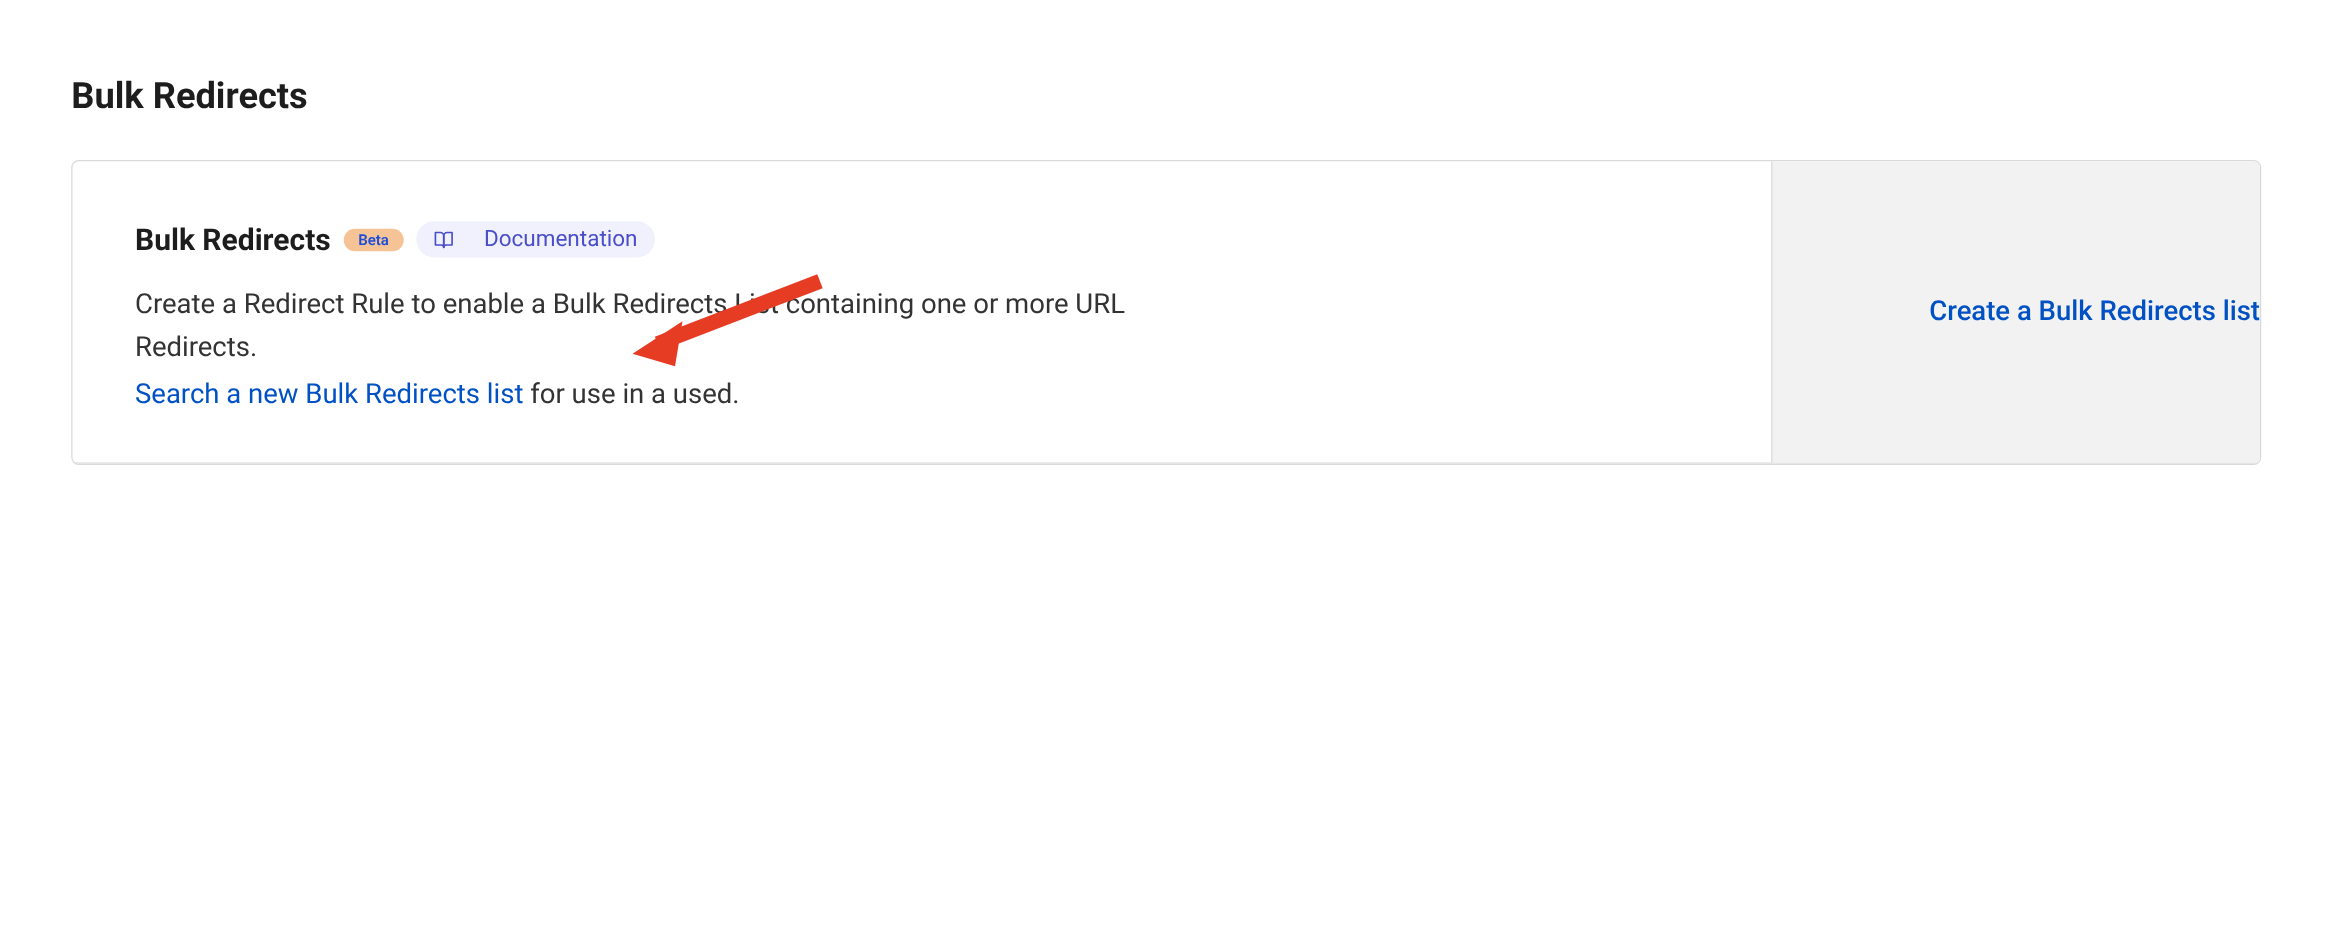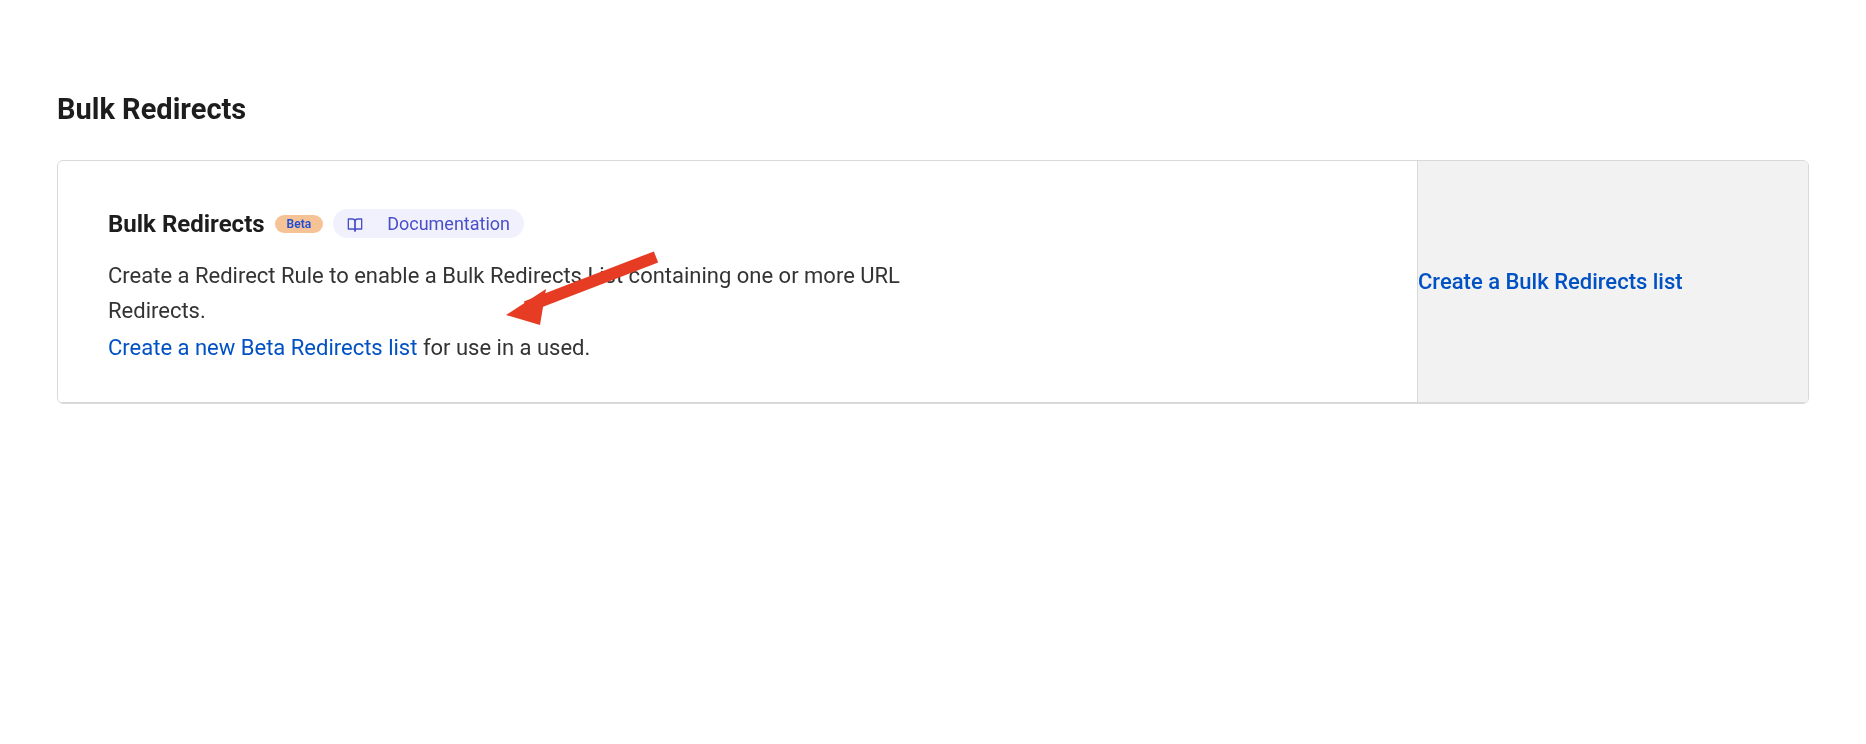--- a/index.html
+++ b/index.html
@@ -6,21 +6,20 @@
     margin: 0;
     padding: 0;
     font-family: -apple-system, BlinkMacSystemFont, "Segoe UI", Roboto, "Helvetica Neue", Arial, sans-serif;
     background: #ffffff;
     color: #1d1d1d;
     width: 1866px;
     box-sizing: border-box;
   }
   .page {
     padding: 60px 57px 14px 57px;
-    margin-top: 32px;
   }
   .page-title {
     font-size: 29px;
     font-weight: 700;
     margin: 0 0 34px 0;
   }
   .card {
     border: 1px solid #d9d9d9;
     border-radius: 6px;
     overflow: hidden;
@@ -34,21 +33,21 @@
     padding: 48px 50px 34px 50px;
     position: relative;
   }
   .card-right {
     width: 390px;
     min-width: 390px;
     background: #f2f2f2;
     border-left: 1px solid #d9d9d9;
     display: flex;
     align-items: center;
-    justify-content: flex-start;
+    justify-content: flex-end;
   }
   .inner-title-row {
     display: flex;
     align-items: center;
     gap: 10px;
     margin-bottom: 20px;
   }
   .inner-title {
     font-size: 24px;
     font-weight: 700;
@@ -153,21 +152,21 @@
                 <path d="M2 3h6a4 4 0 0 1 4 4v14a3 3 0 0 0-3-3H2z"></path>
                 <path d="M22 3h-6a4 4 0 0 0-4 4v14a3 3 0 0 1 3-3h7z"></path>
               </svg>
             </span>
             <span>Documentation</span>
           </span>
         </div>
 
         <p class="desc">Create a Redirect Rule to enable a Bulk Redirects List containing one or more URL Redirects.</p>
         <p class="desc">
-          <span class="link">Create a new Beta Redirects list</span><span> for use in a used.</span>
+          <span class="link">Search a new Bulk Redirects list</span><span> for use in a used.</span>
         </p>
 
 
         <svg class="arrow-annot" width="160" height="80" viewBox="0 0 160 80">
           <defs>
             <marker id="ah" markerWidth="10" markerHeight="10" refX="2" refY="5" orient="auto">
               <polygon points="0,0 10,5 0,10" fill="#e63c24"></polygon>
             </marker>
           </defs>
           <line x1="150" y1="10" x2="20" y2="60" stroke="#e63c24" stroke-width="12"></line>

